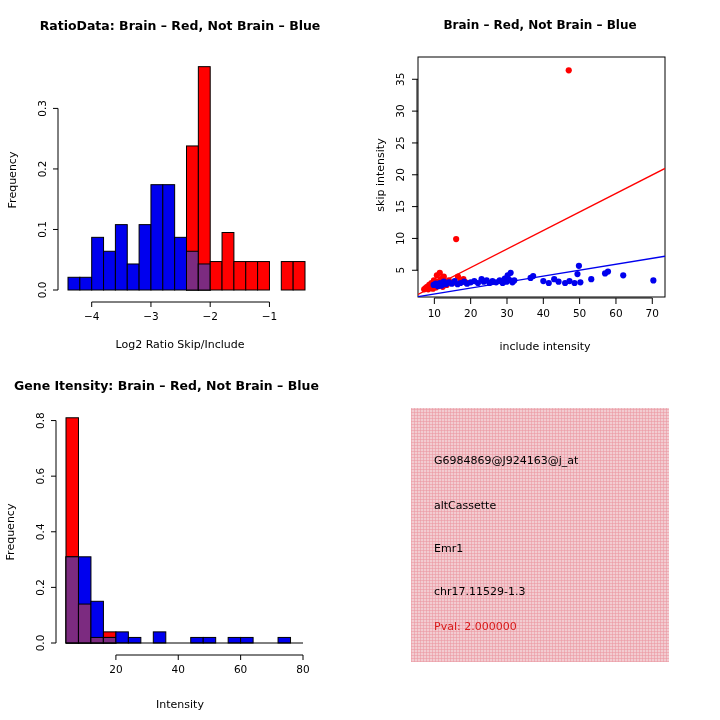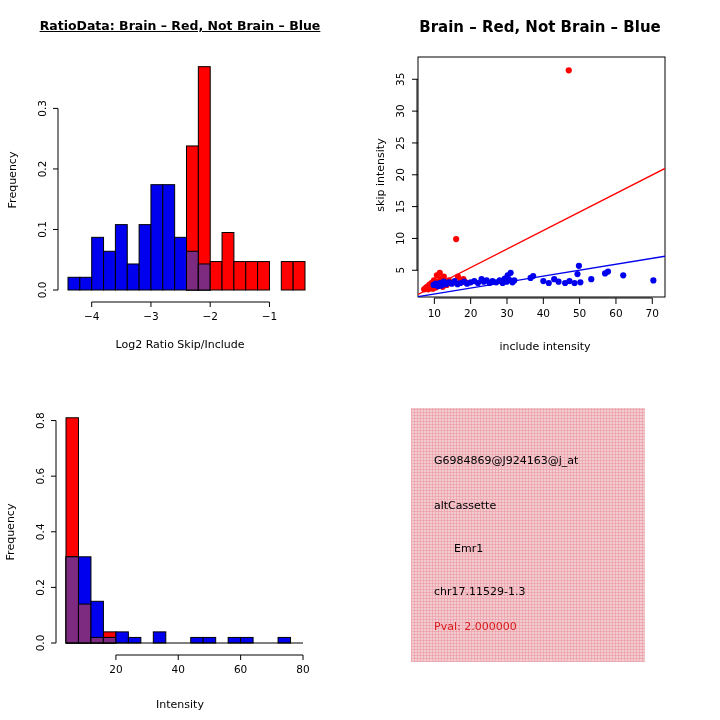--- a/index.html
+++ b/index.html
@@ -27,22 +27,22 @@
   .plot-title {
     position: absolute;
     left: 0;
     width: 100%;
     text-align: center;
     font-weight: bold;
     font-size: 13px;
     color: #000;
     white-space: nowrap;
   }
-  #panel-ratio-hist .plot-title { top: 18px; font-size: 12.5px; text-decoration: underline; }
-  #panel-scatter .plot-title    { top: 18px; font-size: 15px; }
+  #panel-ratio-hist .plot-title { top: 18px; font-size: 12.5px; }
+  #panel-scatter .plot-title    { top: 18px; font-size: 12px; }
   #panel-gene-hist .plot-title  { top: 18px; font-size: 12.5px; text-align: left; left: 14px; width: auto;}
 
   svg { position: absolute; left: 0; top: 0; }
 
   .axis-label {
     font-size: 11px;
     fill: #000;
     font-family: "DejaVu Sans", sans-serif;
   }
   .tick-label {
@@ -51,39 +51,39 @@
     font-family: "DejaVu Sans", sans-serif;
   }
   .axis-line { stroke: #000; stroke-width: 1; fill: none; }
   .bar-outline { stroke: #000; stroke-width: 1; }
 
   
   #panel-info .info-box {
     position: absolute;
     left: 51px;
     top: 48px;
-    width: 234px;
+    width: 258px;
     height: 254px;
     background-color: #f2ccd1;
     background-image:
       repeating-linear-gradient(0deg,  rgba(235,150,160,.55) 0 1px, transparent 1px 3px),
       repeating-linear-gradient(90deg, rgba(235,150,160,.55) 0 1px, transparent 1px 3px);
   }
   #panel-info .info-line {
     position: absolute;
     left: 23px;
     font-size: 11px;
     color: #000;
     font-family: "DejaVu Sans", sans-serif;
     white-space: nowrap;
   }
   #panel-info .info-line.pval { color: #d81a1a; }
   #info-line-0 { top: 46px; }
   #info-line-1 { top: 91px; text-align: center; }
-  #info-line-2 { top: 134px; padding-left: 20px; }
+  #info-line-2 { top: 134px; }
   #info-line-3 { top: 177px; }
   #info-line-4 { top: 212px; text-align: right; }
 </style>
 </head>
 <body>
 
 <div class="panel" id="panel-ratio-hist">
   <div class="plot-title">RatioData: Brain – Red, Not Brain – Blue</div>
   <svg width="360" height="360">
     <g id="ratio-bars">
@@ -261,20 +261,21 @@
         <text x="255.96323529411765" y="317" text-anchor="middle" class="tick-label">60</text>
         <path d="M292.2867647058823,298 L292.2867647058823,304" class="axis-line"></path>
         <text x="292.2867647058823" y="317" text-anchor="middle" class="tick-label">70</text>
       </g>
     <text class="axis-label" x="185" y="350" text-anchor="middle">include intensity</text>
     <text class="axis-label" x="24" y="175" text-anchor="middle" transform="rotate(-90 24 175)">skip intensity</text>
   </svg>
 </div>
 
 <div class="panel" id="panel-gene-hist">
+  <div class="plot-title">Gene Itensity: Brain – Red, Not Brain – Blue</div>
   <svg width="360" height="360">
     <g id="gene-bars">
         <rect x="66" y="57.78048780487802" width="12.473684210526315" height="225.21951219512198" fill="#ff0000" stroke="#000" stroke-width="1" class="bar-outline"></rect>
         <rect x="66" y="196.8048780487805" width="12.473684210526315" height="86.1951219512195" fill="#0000ee" stroke="#000" stroke-width="1" class="bar-outline"></rect>
         <rect x="66" y="196.8048780487805" width="12.473684210526315" height="86.1951219512195" fill="#7c2b80" stroke="#000" stroke-width="1" class="bar-outline"></rect>
         <rect x="78.47368421052632" y="244.0731707317073" width="12.473684210526315" height="38.92682926829269" fill="#ff0000" stroke="#000" stroke-width="1" class="bar-outline"></rect>
         <rect x="78.47368421052632" y="196.8048780487805" width="12.473684210526315" height="86.1951219512195" fill="#0000ee" stroke="#000" stroke-width="1" class="bar-outline"></rect>
         <rect x="78.47368421052632" y="244.0731707317073" width="12.473684210526315" height="38.92682926829269" fill="#7c2b80" stroke="#000" stroke-width="1" class="bar-outline"></rect>
         <rect x="90.94736842105263" y="277.4390243902439" width="12.473684210526315" height="5.560975609756099" fill="#ff0000" stroke="#000" stroke-width="1" class="bar-outline"></rect>
         <rect x="90.94736842105263" y="241.2926829268293" width="12.473684210526315" height="41.707317073170714" fill="#0000ee" stroke="#000" stroke-width="1" class="bar-outline"></rect>

